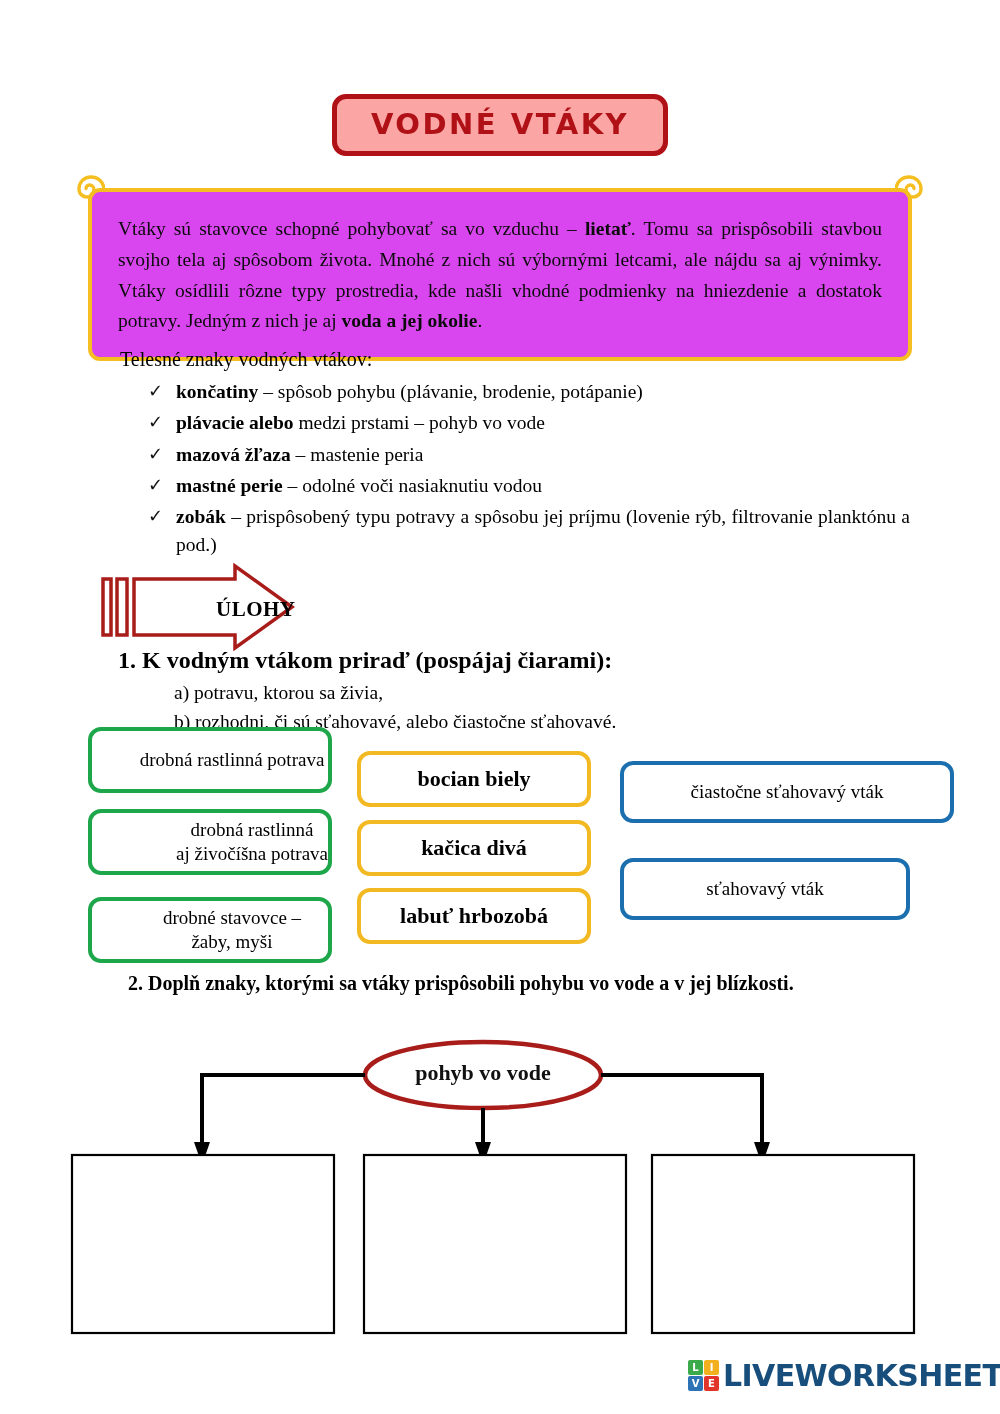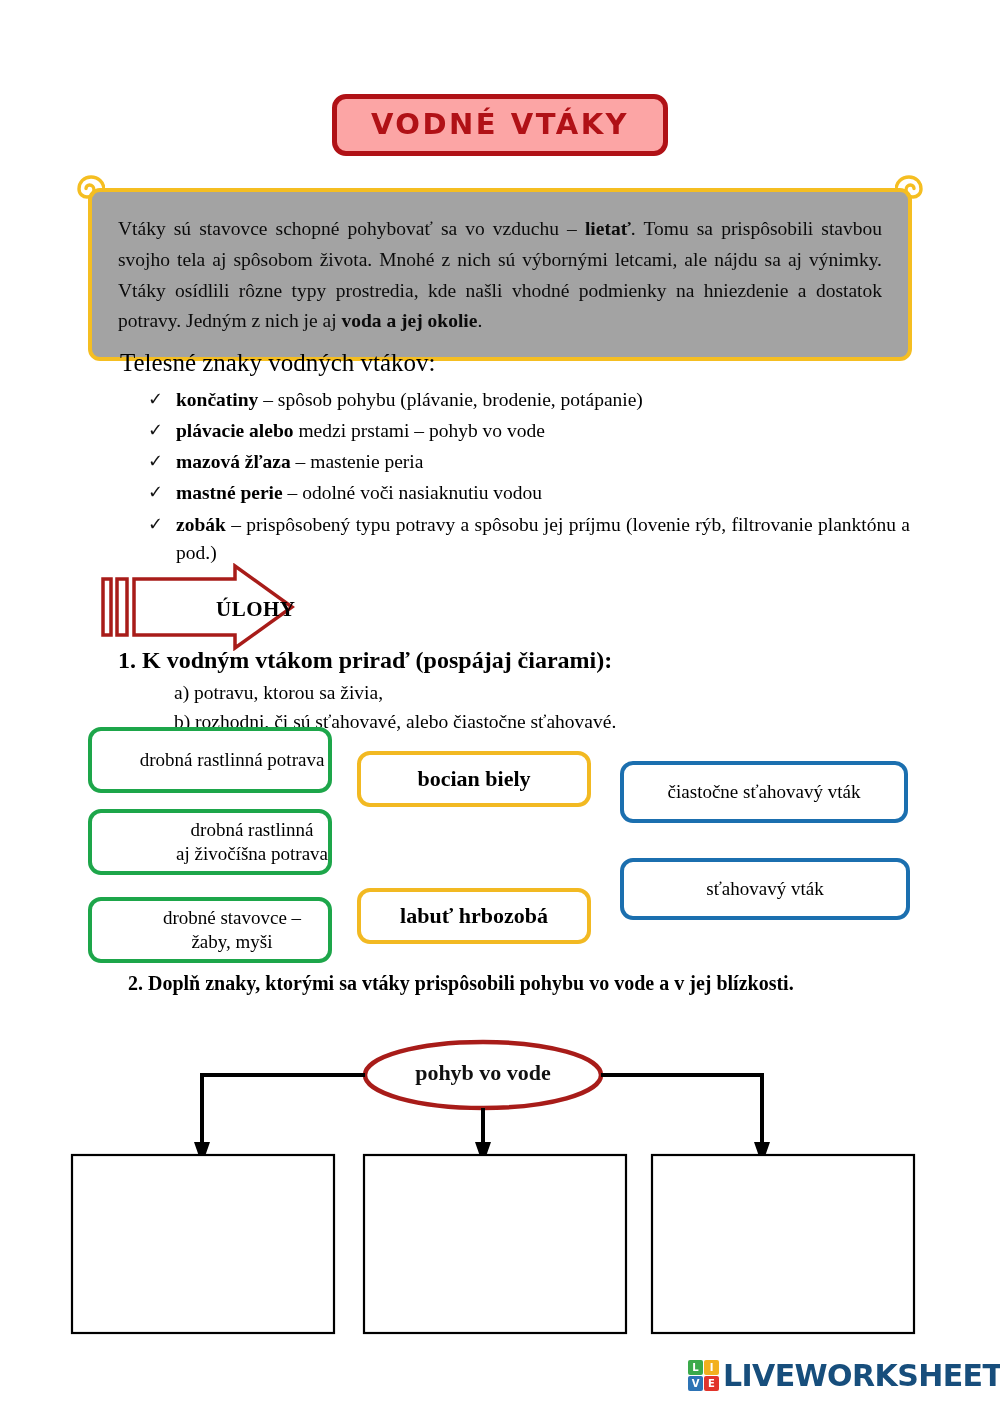--- a/index.html
+++ b/index.html
@@ -40,21 +40,21 @@
   
   .intro-wrap {
     position: absolute;
     top: 188px; left: 88px;
     width: 824px;
   }
   .intro-box {
     border: 4px solid #F5BE21;
     border-radius: 12px;
     padding: 22px 26px 20px 26px;
-    background: #a3a3a3;
+    background: #d946ef;
     position: relative;
   }
   .intro-text {
     font-size: 19.5px;
     line-height: 1.58;
     text-align: justify;
     color: #0b0b0b;
   }
   .intro-text b { font-weight: 700; }
   .scroll-corner {
@@ -65,21 +65,21 @@
   .scroll-corner.left  { left: -17px; }
   .scroll-corner.right { right: -17px; }
 
   
   .features {
     position: absolute;
     top: 344px; left: 120px;
     width: 790px;
   }
   .features-head {
-    font-size: 25px;
+    font-size: 20px;
     line-height: 1.5;
     margin-bottom: 4px;
   }
   .feat-row {
     display: flex;
     align-items: flex-start;
     font-size: 19.5px;
     line-height: 1.45;
     margin-left: 28px;
     margin-bottom: 3px;
@@ -147,21 +147,21 @@
 
   
   .g1 { left: 88px;  top: 3px;   width: 244px; height: 66px; }
   .g2 { left: 88px;  top: 85px;  width: 244px; height: 66px; justify-content: flex-end; }
   .g3 { left: 88px;  top: 173px; width: 244px; height: 66px; }
   
   .y1 { left: 357px; top: 27px;  width: 234px; height: 56px; }
   .y2 { left: 357px; top: 96px;  width: 234px; height: 56px; }
   .y3 { left: 357px; top: 164px; width: 234px; height: 56px; }
   
-  .b1 { left: 620px; top: 37px;  width: 288px; height: 62px; }
+  .b1 { left: 620px; top: 37px;  width: 334px; height: 62px; }
   .b2 { left: 620px; top: 134px; width: 290px; height: 62px; }
 
   
   .task2 {
     position: absolute;
     top: 968px; left: 128px;
     width: 820px;
     font-size: 20px;
     font-weight: 700;
     line-height: 1.5;
@@ -293,20 +293,23 @@
   <div class="mbox green g3">
     <div class="mbox-text">
       <span>drobné stavovce –</span><br>
       <span>žaby, myši</span>
     </div>
   </div>
 
   <div class="mbox yellow y1">
     <div class="mbox-text">bocian biely</div>
   </div>
+  <div class="mbox yellow y2">
+    <div class="mbox-text">kačica divá</div>
+  </div>
   <div class="mbox yellow y3">
     <div class="mbox-text">labuť hrbozobá</div>
   </div>
 
   <div class="mbox blue b1">
     <div class="mbox-text">čiastočne sťahovavý vták</div>
   </div>
   <div class="mbox blue b2">
     <div class="mbox-text">sťahovavý vták</div>
   </div>

